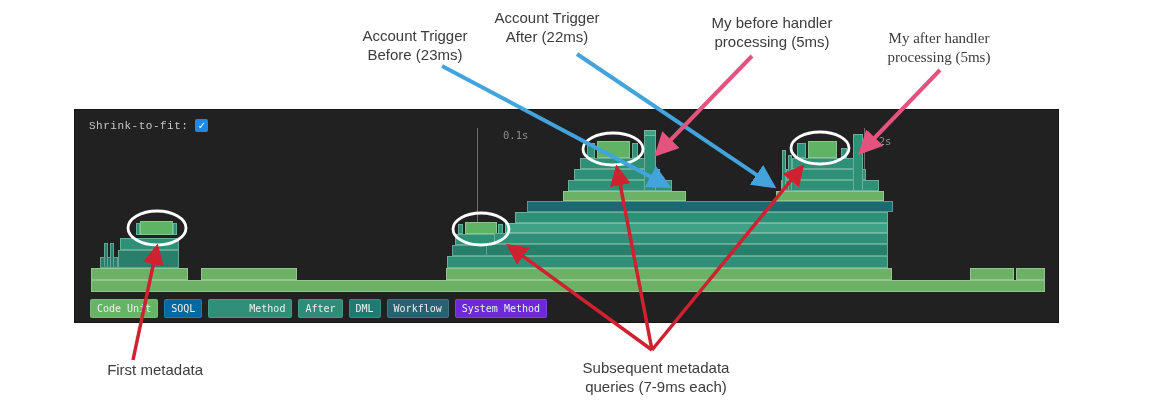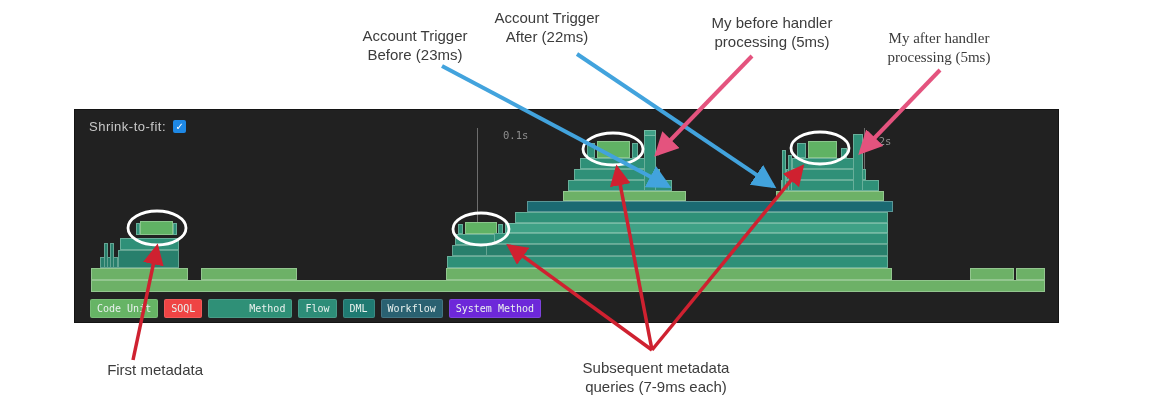--- a/index.html
+++ b/index.html
@@ -10,21 +10,21 @@
   .note-trigger-before{left:345px;top:26px;width:140px;}
   .note-trigger-after {left:478px;top:8px;width:138px;}
   .note-before-handler{left:688px;top:13px;width:168px;}
   .note-after-handler {left:855px;top:29px;width:168px;font-family:Liberation Serif, serif;}
   .note-first-metadata{left:58px;top:360px;width:145px;text-align:right;}
   .note-subsequent-metadata{left:558px;top:358px;width:196px;}
   
   .panel{position:absolute;left:75px;top:110px;width:983px;height:212px;background:#212121;
          outline:1px solid #141414;z-index:1;}
   .shrink{position:absolute;left:14px;top:9px;display:flex;align-items:center;gap:7px;z-index:4;}
-  .shrink-label{font-family:Liberation Sans, sans-serif;font-size:13px;color:#c9c9c9;letter-spacing:.5px;}
+  .shrink-label{font-family:Liberation Mono, monospace;font-size:11px;color:#c9c9c9;letter-spacing:.5px;}
   .checkbox{width:13px;height:13px;background:#1e88e5;border-radius:2px;color:#fff;font-size:10px;
             line-height:13px;text-align:center;cursor:pointer;}
   .tmark-line{position:absolute;width:1px;background:#6d6d6d;}
   .tmark-label{position:absolute;font-family:"DejaVu Sans Mono",monospace;font-size:10.5px;color:#8e8e8e;z-index:3;}
   .bar{position:absolute;box-sizing:border-box;border:1px solid rgba(228,242,228,.32);}
   .ellipses{position:absolute;left:0;top:0;z-index:4;pointer-events:none;}
   .legend{position:absolute;left:15px;top:189px;display:flex;gap:6px;z-index:4;}
   .legend-item{font-family:"DejaVu Sans Mono",monospace;font-size:10px;color:#e9f1ee;
                padding:3px 6px;border-radius:2px;white-space:nowrap;cursor:pointer;
                border:1px solid rgba(255,255,255,.12);}
@@ -116,23 +116,23 @@
         <div class="tmark-label" style="left: 791px; top: 25px;">0.2s</div>
       </div>
     <svg class="ellipses" width="983" height="212" id="ellipses">
         <ellipse cx="82" cy="118" rx="29" ry="17" fill="none" stroke="#ffffff" stroke-width="2.8"></ellipse>
         <ellipse cx="406" cy="119" rx="28" ry="16" fill="none" stroke="#ffffff" stroke-width="2.8"></ellipse>
         <ellipse cx="538" cy="39" rx="30" ry="16" fill="none" stroke="#ffffff" stroke-width="2.8"></ellipse>
         <ellipse cx="745" cy="38" rx="29" ry="16" fill="none" stroke="#ffffff" stroke-width="2.8"></ellipse>
       </svg>
     <div class="legend" id="legend">
         <span class="legend-item" style="background: rgb(102, 180, 101);">Code Unit</span>
-        <span class="legend-item" style="background: #ef4444;">SOQL</span>
+        <span class="legend-item" style="background: #0369a1;">SOQL</span>
         <span class="legend-item" style="background: rgb(47, 144, 119); padding-left: 40px;">Method</span>
-        <span class="legend-item" style="background: rgb(45, 141, 120);">Flow</span>
+        <span class="legend-item" style="background: rgb(45, 141, 120);">After</span>
         <span class="legend-item" style="background: rgb(31, 122, 114);">DML</span>
         <span class="legend-item" style="background: rgb(42, 97, 113);">Workflow</span>
         <span class="legend-item" style="background: #6d28d9;">System Method</span>
       </div>
     <div class="shrink">
       <span class="shrink-label">Shrink-to-fit:</span>
       <span class="checkbox" style="background: rgb(30, 136, 229);">✓</span>
     </div>
   </div>
 

